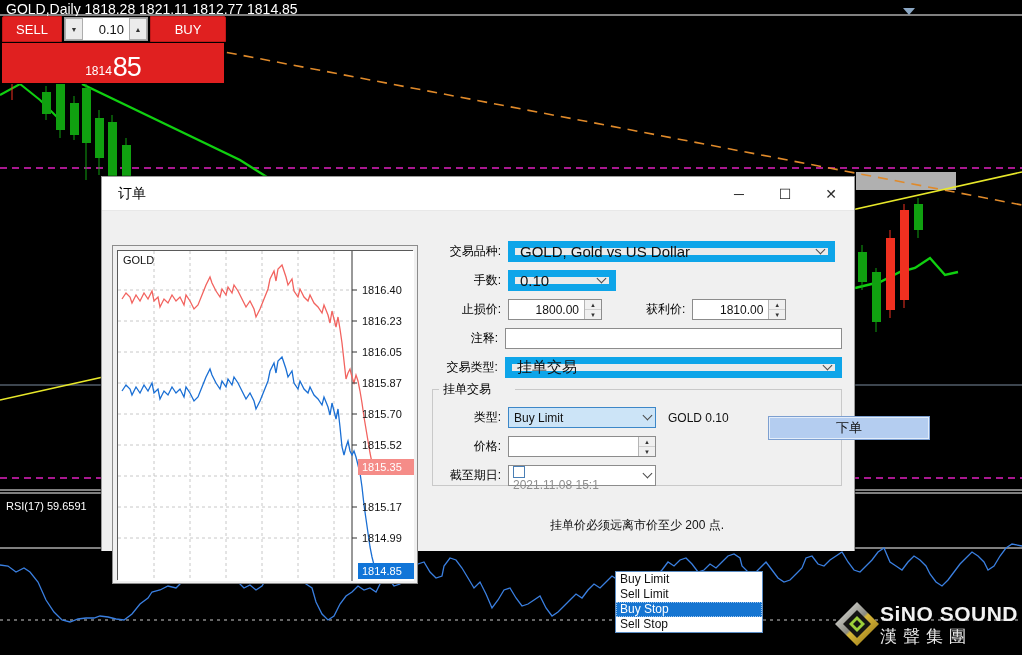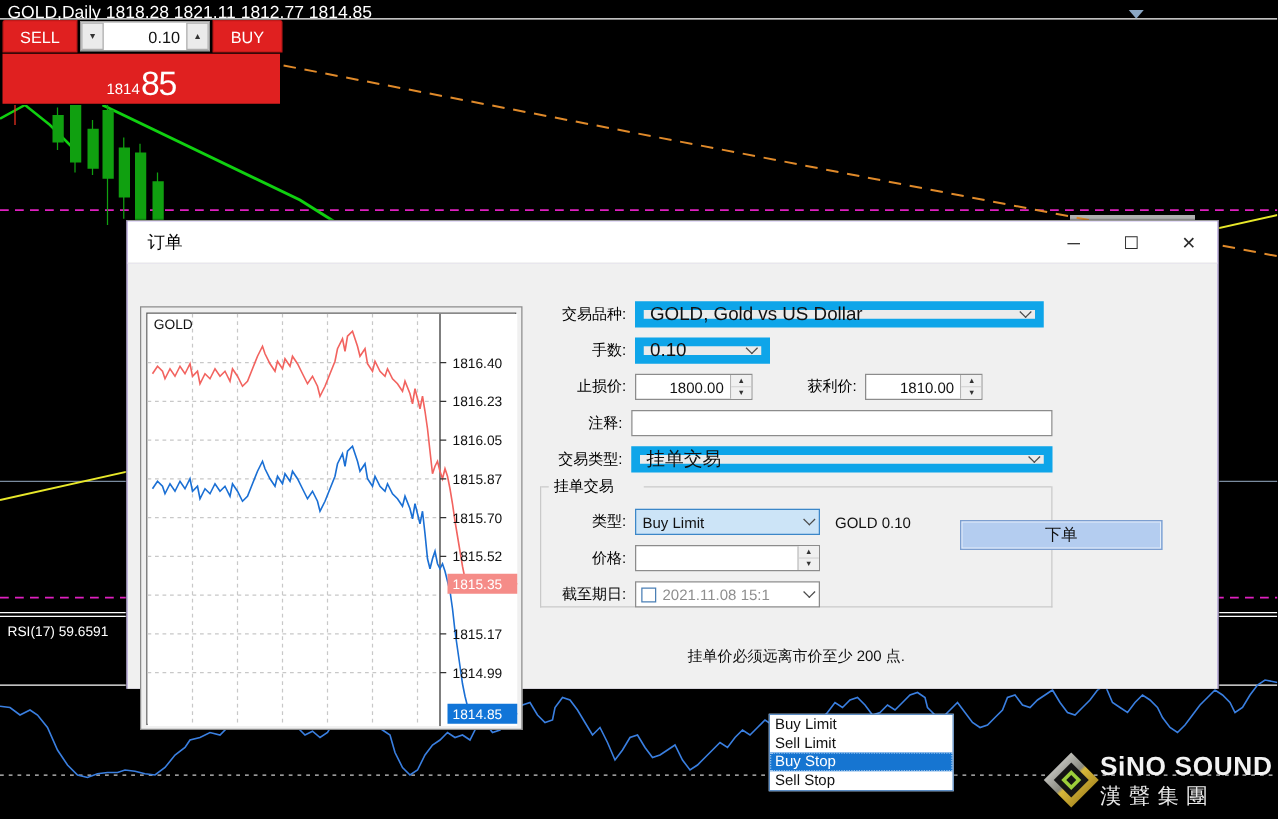--- a/index.html
+++ b/index.html
@@ -22,21 +22,21 @@
     position:absolute; left:2px; top:16px; width:224px; height:68px;
     background:#000;
   }
   .oct-top { display:flex; height:26px; }
   .oct-btn {
     background:#e02020; color:#ffffff; font-size:13px;
     display:flex; align-items:center; justify-content:center;
     border:1px solid #c01818;
   }
   #oct-sell { width:60px; border-top-left-radius:2px; }
-  #oct-buy  { width:56px; border-top-right-radius:2px; }
+  #oct-buy  { width:76px; border-top-right-radius:2px; }
   .oct-spin {
     flex:1; display:flex; align-items:stretch;
     background:#ffffff; border:1px solid #9a9a9a; margin:1px 2px;
   }
   .oct-spin-b {
     width:18px; background:#ebebeb; border:1px solid #adadad;
     display:flex; align-items:center; justify-content:center;
     font-size:7px; color:#333;
   }
   .oct-vol {
@@ -80,22 +80,22 @@
   #wm-en {
     font-size:21px; font-weight:bold; color:#f2f2f2;
     letter-spacing:0.5px; font-family:"Liberation Sans", sans-serif;
   }
   #wm-cn {
     font-size:17px; color:#e8e8e8; letter-spacing:6px; margin-top:4px;
   }
 
   
   #order-dialog {
-    position:absolute; left:101px; top:176px; width:874px; height:375px;
-    background:#8b5cf6; border:1px solid #9b9b9b;
+    position:absolute; left:101px; top:176px; width:754px; height:375px;
+    background:#d946ef; border:1px solid #9b9b9b;
     box-shadow:0 0 0 1px rgba(0,0,0,0.25);
     font-size:12px; color:#000;
   }
   #dlg-titlebar {
     height:34px; background:#ffffff; display:flex;
     align-items:center; border-bottom:1px solid #e8e8e8;
   }
   #dlg-title { padding-left:16px; font-size:14px; color:#000; flex:1; }
   .dlg-ctl {
     width:46px; height:33px; display:flex;
@@ -193,22 +193,22 @@
     width:148px; height:21px; background:#cce4f7;
     border:1px solid #3c87c8; display:flex; align-items:center;
     padding-left:5px; font-size:12px; color:#111; position:relative;
   }
   #gold-lot-note {
     margin-left:12px; font-size:12px; color:#111; white-space:nowrap;
   }
   #price-spin { width:148px; }
   #expiry-ctl {
     width:148px; height:21px; background:#ffffff;
-    border:1px solid #8c8c8c; display:flex; align-items:center;
-    padding-left:4px; position:relative;
+    border:1px solid #8c8c8c; display:flex; align-items:flex-start;
+    padding-left:4px; position:relative;flex-direction:column;
   }
   #expiry-check {
     width:12px; height:12px; border:1px solid #4a7fb5;
     background:#ffffff; margin-right:5px; flex:none;
   }
   #expiry-text { font-size:12px; color:#8e8e8e; }
 
   
   #submit-btn {
     position:absolute; left:666px; top:205px; width:162px; height:24px;

